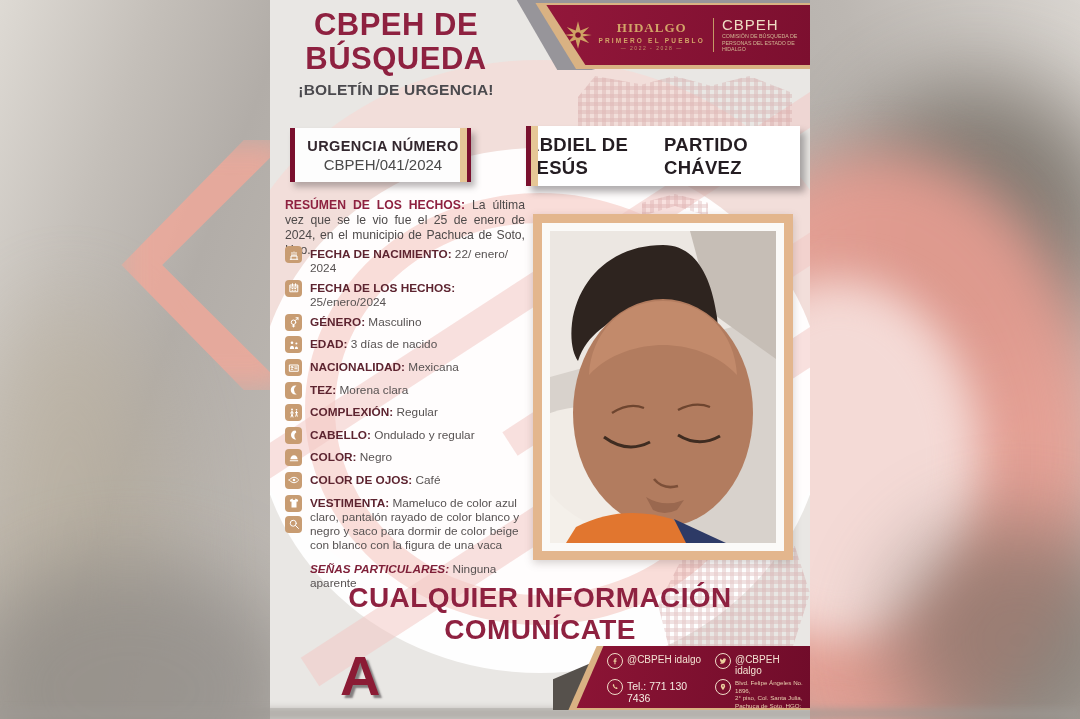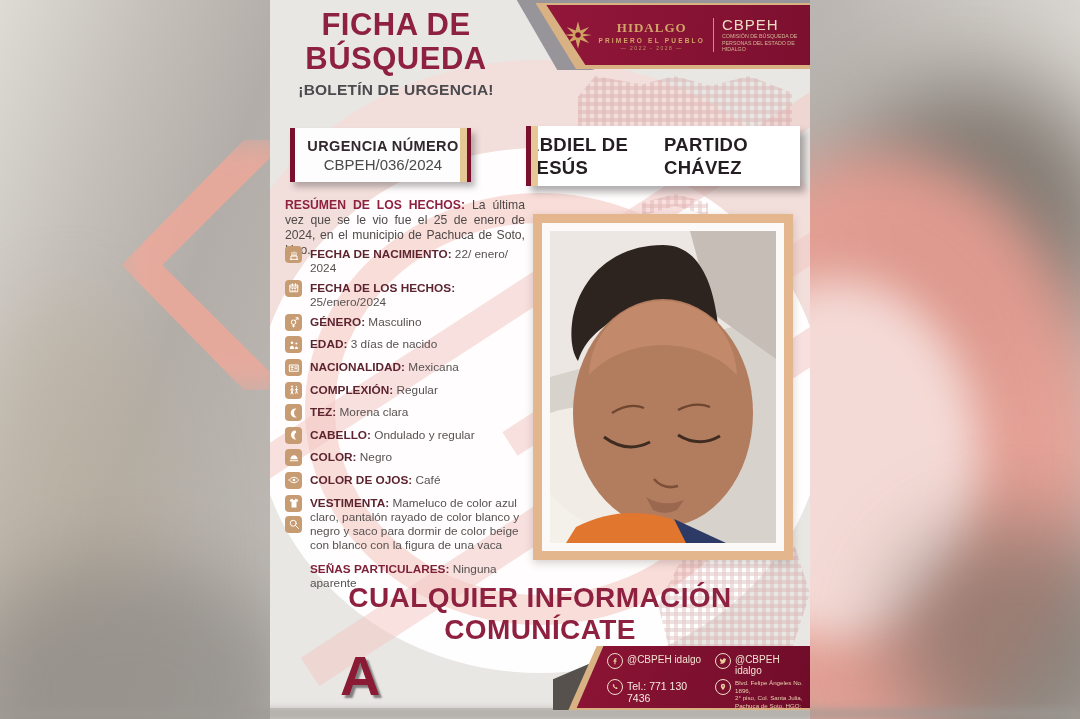--- a/index.html
+++ b/index.html
@@ -97,21 +97,21 @@
   .fields{left:15px;top:247px;width:244px;z-index:5;}
   .field{position:relative;padding-left:25px;margin-bottom:5.6px;font-size:11.8px;
     line-height:1.2;min-height:17px;color:var(--text);}
   .field b{color:var(--label);font-weight:800;margin-top:13px;}
   .ficon{position:absolute;left:0;top:-1px;width:17px;height:17px;background:var(--tan);
     border-radius:4px;display:flex;align-items:center;justify-content:center;}
   .ficon.second{top:20px;}
   .ficon svg{width:12px;height:12px;stroke:#fff;fill:none;stroke-width:2;stroke-linecap:round;stroke-linejoin:round;}
   .ficon svg .f{fill:#fff;stroke:none;}
   .senas{margin-top:10px;padding-left:25px;font-size:11.8px;color:var(--text);}
-  .senas b{color:#7e1f38;font-weight:800;}
+  .senas b{color:#7e1f38;font-weight:800;font-style:italic;}
 
   
   .photo{left:263px;top:214px;width:260px;height:346px;background:var(--frame);
     box-shadow:0 3px 8px rgba(90,80,75,.25);z-index:5;}
   .photo-mat{position:absolute;left:9px;top:9px;right:9px;bottom:9px;background:#fbfaf8;}
   .photo-img{position:absolute;left:17px;top:17px;right:17px;bottom:17px;overflow:hidden;background:#d8d2cc;}
   .photo-img svg{width:100%;height:100%;display:block;}
 
   
   .cta{left:0;top:582px;width:540px;text-align:center;font-size:28px;font-weight:800;
@@ -165,21 +165,21 @@
     <div class="abs pink-ring"></div>
     <div class="abs stripe s1"></div>
     <div class="abs stripe s2"></div>
     <div class="abs stripe s3"></div>
     <div class="abs pxa px1"></div>
     <div class="abs pxa px2"></div>
     <div class="abs pxa px3"></div>
     <div class="abs poster-bottom"></div>
 
     <div class="abs title-block">
-      <div class="title-line">FICHA DE</div>
+      <div class="title-line">CBPEH DE</div>
       <div class="title-line">BÚSQUEDA</div>
       <div class="subtitle">¡BOLETÍN DE URGENCIA!</div>
     </div>
 
     <div class="abs banner">
       <div class="abs band-gray"></div>
       <div class="abs band-tan"></div>
       <div class="abs band-maroon">
         <svg class="logo-star" viewBox="0 0 24 24">
           <path fill="#cfa264" d="M12 1l1.9 7.3L21 5.5l-5.3 5.4 7.3 1.1-7.3 1.1L21 18.5l-7.1-2.8L12 23l-1.9-7.3L3 18.5l5.3-5.4L1 12l7.3-1.1L3 5.5l7.1 2.8z"></path>
@@ -195,21 +195,21 @@
           <div class="logo-acr">CBPEH</div>
           <div class="logo-org">Comisión de Búsqueda de Personas del Estado de Hidalgo</div>
         </div>
       </div>
     </div>
 
     <div class="abs report-box">
       <div class="rb-stripe-tan"></div>
       <div class="rb-stripe-mar"></div>
       <div class="rb-label">URGENCIA NÚMERO</div>
-      <div class="rb-num">CBPEH/036/2024</div>
+      <div class="rb-num">CBPEH/041/2024</div>
     </div>
     <div class="abs name-box">
       <div class="nb-stripe-mar"></div>
       <div class="nb-stripe-tan"></div>
       <div class="nb-line">ABDIEL DE JESÚS</div>
       <div class="nb-line">PARTIDO CHÁVEZ</div>
     </div>
 
     <div class="abs summary">
       <span class="sum-label">RESÚMEN DE LOS HECHOS:</span>
@@ -265,36 +265,36 @@
               <circle cx="8" cy="10.5" r="1.8"></circle>
               <path d="M5.8 15.5c.6-1.7 3.8-1.7 4.4 0M13.5 10h4.5M13.5 13.5h4.5"></path>
             </svg>
           </span>
         <b>NACIONALIDAD:</b> <span>Mexicana</span>
       </div>
 
       <div class="field">
         <span class="ficon">
             <svg viewBox="0 0 24 24">
+              <path class="f" d="M14.5 3a9 9 0 000 18c1 0 2-.2 2.9-.5A10 10 0 0112 12c0-3.6 1.9-6.8 4.9-8.5-.8-.3-1.6-.5-2.4-.5z"></path>
+            </svg>
+          </span>
+        <b>TEZ:</b> <span>Morena clara</span>
+      </div>
+
+      <div class="field">
+        <span class="ficon">
+            <svg viewBox="0 0 24 24">
               <circle cx="8" cy="4.8" r="1.9" class="f"></circle>
               <path d="M8 8v6M8 9.8l-3 2.2M8 9.8l3 2.2M8 14l-2 6M8 14l2 6"></path>
               <circle cx="17" cy="5.5" r="1.6" class="f"></circle>
               <path d="M17 8.5v5M17 10l-2.4 1.6M17 10l2.4 1.6M17 13.5l-1.6 5M17 13.5l1.6 5"></path>
             </svg>
           </span>
         <b>COMPLEXIÓN:</b> <span>Regular</span>
-      </div>
-
-      <div class="field">
-        <span class="ficon">
-            <svg viewBox="0 0 24 24">
-              <path class="f" d="M14.5 3a9 9 0 000 18c1 0 2-.2 2.9-.5A10 10 0 0112 12c0-3.6 1.9-6.8 4.9-8.5-.8-.3-1.6-.5-2.4-.5z"></path>
-            </svg>
-          </span>
-        <b>TEZ:</b> <span>Morena clara</span>
       </div>
 
       <div class="field">
         <span class="ficon">
             <svg viewBox="0 0 24 24">
               <path class="f" d="M15 3C9 3 6 7 6 11.5 6 17 10.5 21 16.5 21c-2.4-2-3.7-4.7-3.7-7.6 0-3 1.4-5.5 3.9-7-.5-1.4-1-2.4-1.7-3.4z"></path>
             </svg>
           </span>
         <b>CABELLO:</b> <span>Ondulado y regular</span>
       </div>

